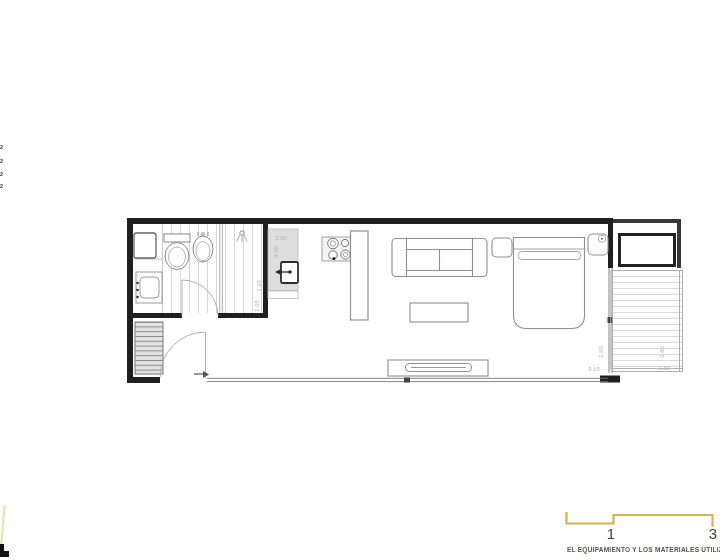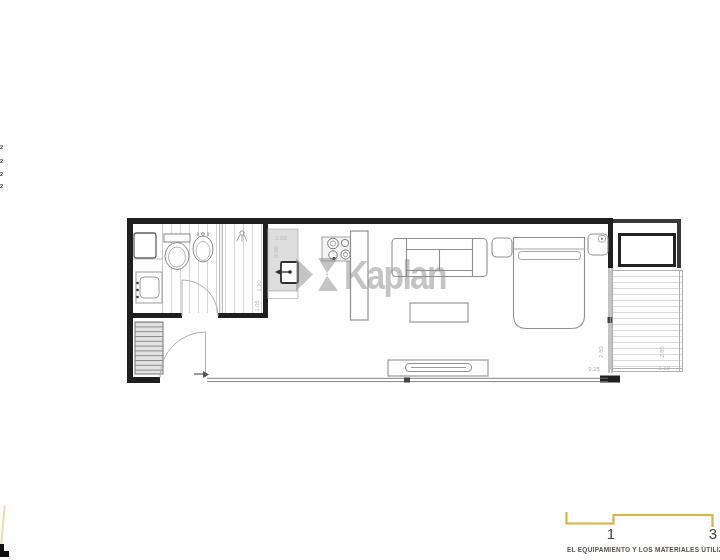--- a/index.html
+++ b/index.html
@@ -192,27 +192,20 @@
 
   <div class="dim" style="left:270px;top:234px;width:22px;">2.00</div>
   <div class="dim dim-v" style="left:265px;top:248px;width:22px;">0.60</div>
   <div class="dim dim-v" style="left:248px;top:282px;width:22px;">1.20</div>
   <div class="dim dim-v" style="left:246px;top:302px;width:22px;">1.05</div>
   <div class="dim" style="left:582px;top:365px;width:24px;">9.15</div>
   <div class="dim dim-v" style="left:590px;top:348px;width:22px;">2.80</div>
   <div class="dim" style="left:652px;top:364px;width:24px;">1.10</div>
   <div class="dim dim-v" style="left:651px;top:348px;width:22px;">2.80</div>
 
-  <div class="wm">
-    <svg width="46" height="36" viewBox="0 0 46 36">
-      <polygon points="2,4 19,20.5 2,37" fill="#8a8a8a" transform="translate(0,-1)"></polygon>
-      <polygon points="24,3 44,3 32,19.5 44,36 24,36 34,19.5" fill="#8a8a8a"></polygon>
-    </svg>
-    <span class="wm-text">Kaplan</span>
-  </div>
 
   <div class="edge-frag" style="top:144px;">2</div>
   <div class="edge-frag" style="top:158px;">2</div>
   <div class="edge-frag" style="top:171px;">2</div>
   <div class="edge-frag" style="top:183px;">2</div>
 
   <div class="abs" style="left:2px;top:505px;width:2px;height:39px;background:#e6dfb4;transform:rotate(5deg);"></div>
   <div class="glyph" style="left:0;top:544px;width:4px;height:13px;"></div>
   <div class="glyph" style="left:0;top:551px;width:9px;height:6px;"></div>
 

